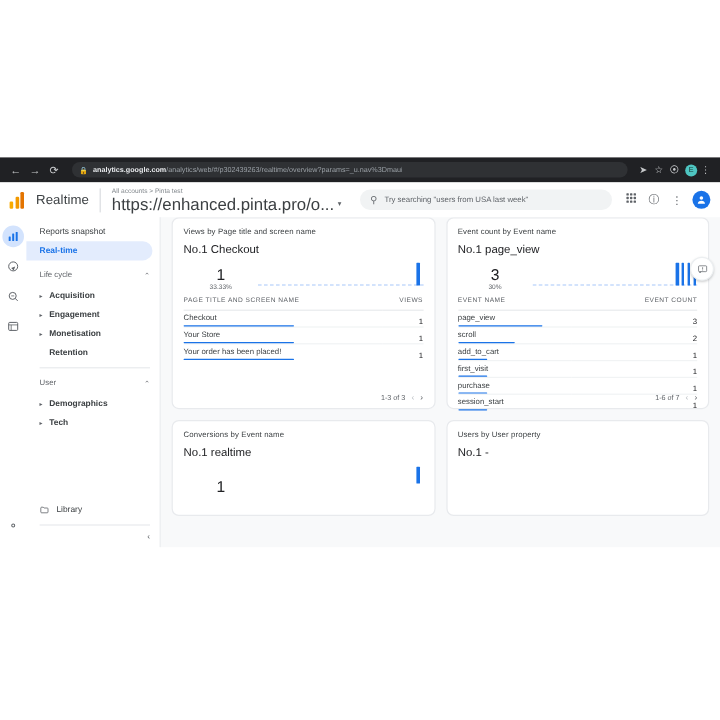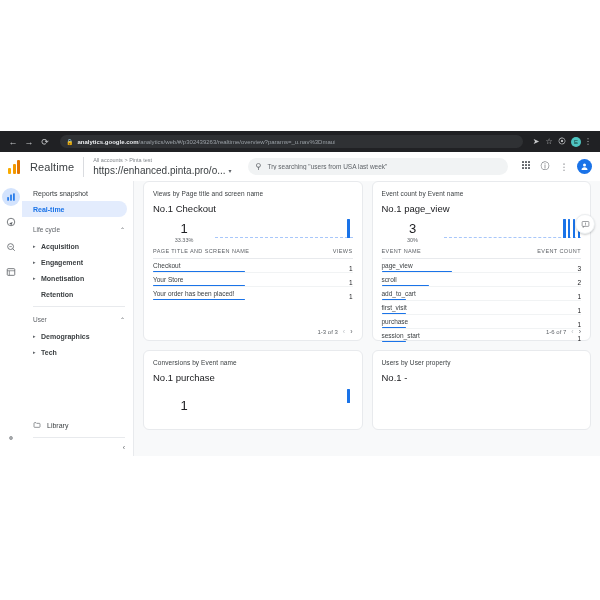--- a/index.html
+++ b/index.html
@@ -21,21 +21,21 @@
   .ga-header{height:29px;background:#fff;display:flex;align-items:center;padding:0 8px;box-sizing:border-box;}
   .ga-logo{width:16px;height:14px;position:relative;margin-right:6px;flex:0 0 auto;}
   .ga-logo i{position:absolute;bottom:0;width:3px;border-radius:1px;display:block;}
   .ga-logo i:nth-child(1){left:0;height:6px;background:#f9ab00;}
   .ga-logo i:nth-child(2){left:4.5px;height:10px;background:#f29900;}
   .ga-logo i:nth-child(3){left:9px;height:14px;background:#e37400;}
   .ga-title{font-size:11px;color:#3c4043;letter-spacing:.1px;padding-right:9px;}
   .acct{border-left:1px solid #dadce0;padding-left:9px;display:flex;flex-direction:column;justify-content:center;min-width:0;}
   .acct-crumb{font-size:5.5px;color:#80868b;line-height:7px;white-space:nowrap;}
   .acct-row{display:flex;align-items:center;gap:3px;}
-  .acct-name{font-size:10px;color:#3c4043;line-height:13px;white-space:nowrap;}
+  .acct-name{font-size:14px;color:#3c4043;line-height:13px;white-space:nowrap;}
   .caret{font-size:6px;color:#5f6368;}
   .search{margin-left:16px;flex:1 1 auto;max-width:260px;height:17px;background:#f1f3f4;border-radius:9px;display:flex;align-items:center;padding:0 8px;box-sizing:border-box;}
   .search .mag{font-size:8px;color:#5f6368;margin-right:6px;}
   .search span.ph{font-size:6.5px;color:#5f6368;white-space:nowrap;overflow:hidden;}
   .hdr-right{margin-left:auto;display:flex;align-items:center;gap:7px;padding-left:10px;}
   .hdr-ico{font-size:9px;color:#5f6368;display:flex;align-items:center;justify-content:center;width:12px;height:12px;}
   .grid-ico{display:grid;grid-template-columns:repeat(3,2px);grid-template-rows:repeat(3,2px);gap:1.2px;}
   .grid-ico b{display:block;width:2px;height:2px;background:#5f6368;border-radius:.5px;}
   .avatar{width:15px;height:15px;border-radius:50%;background:#1a73e8;display:flex;align-items:center;justify-content:center;}
   .avatar svg{width:9px;height:9px;fill:#fff;}
@@ -369,21 +369,21 @@
             <span class="txt">1-6 of 7</span>
             <span class="ch dis">‹</span>
             <span class="ch">›</span>
           </div>
         </div>
       </div>
 
       <div class="cards" style="margin-top:9px">
         <div class="card" style="height:80px">
           <div class="card-title">Conversions by Event name</div>
-          <div class="card-no1">No.1  purchase</div>
+          <div class="card-no1">No.1  realtime</div>
           <div class="metric-row">
             <div class="metric-left">
               <div class="metric-val">1</div>
             </div>
             <div class="spark">
               <div class="bar" style="left:96%;height:14px;bottom:10px"></div>
             </div>
           </div>
         </div>
         <div class="card" style="height:80px">

